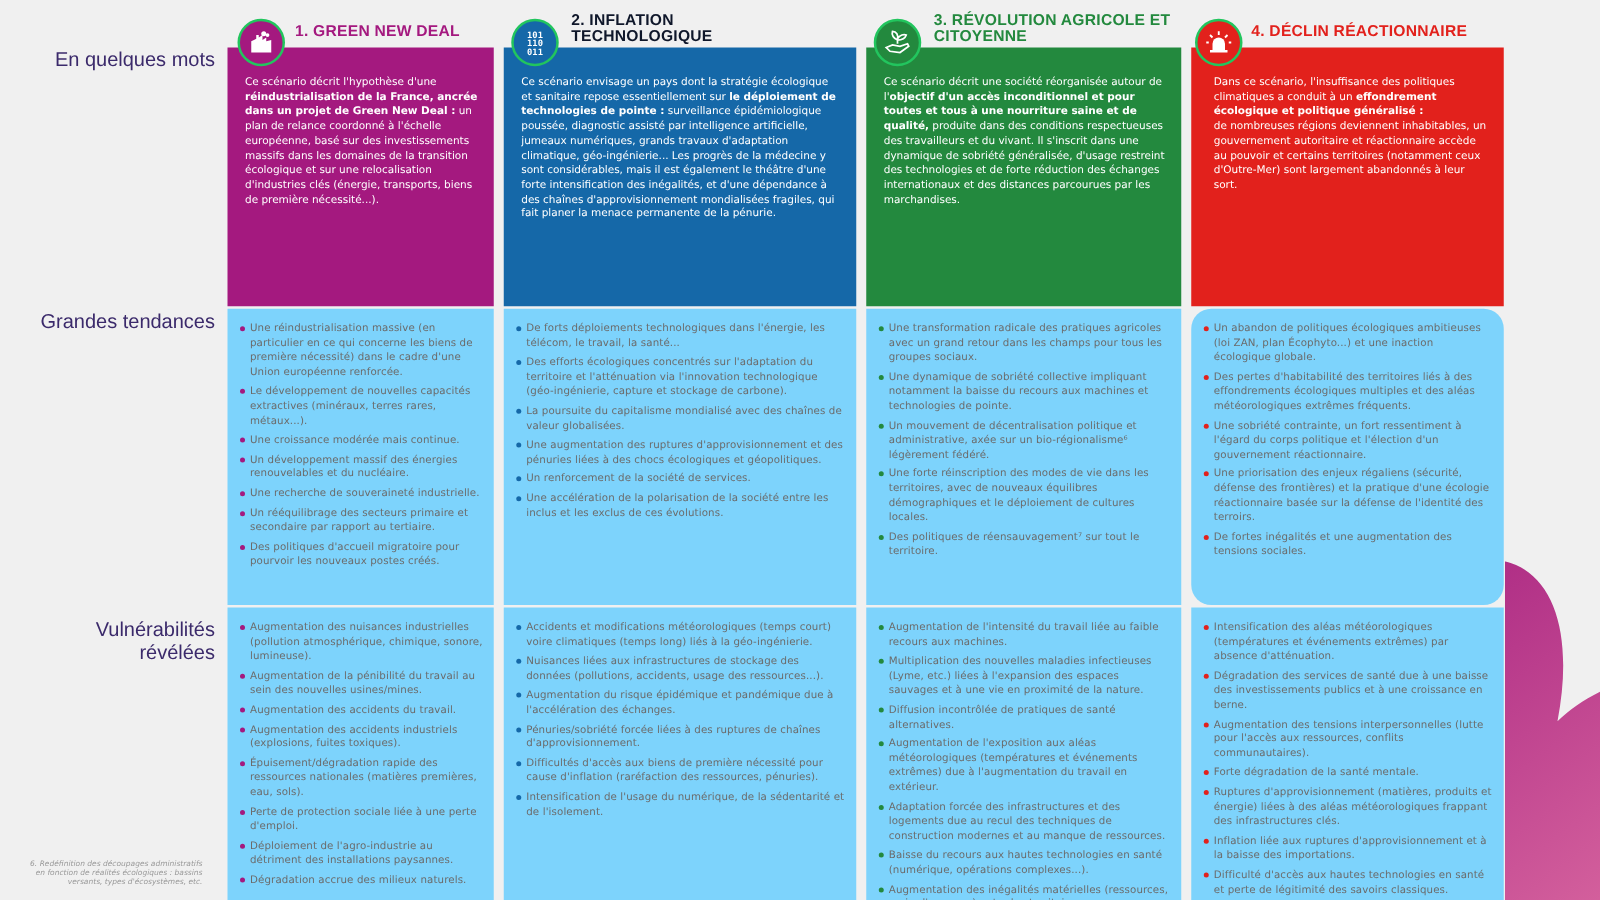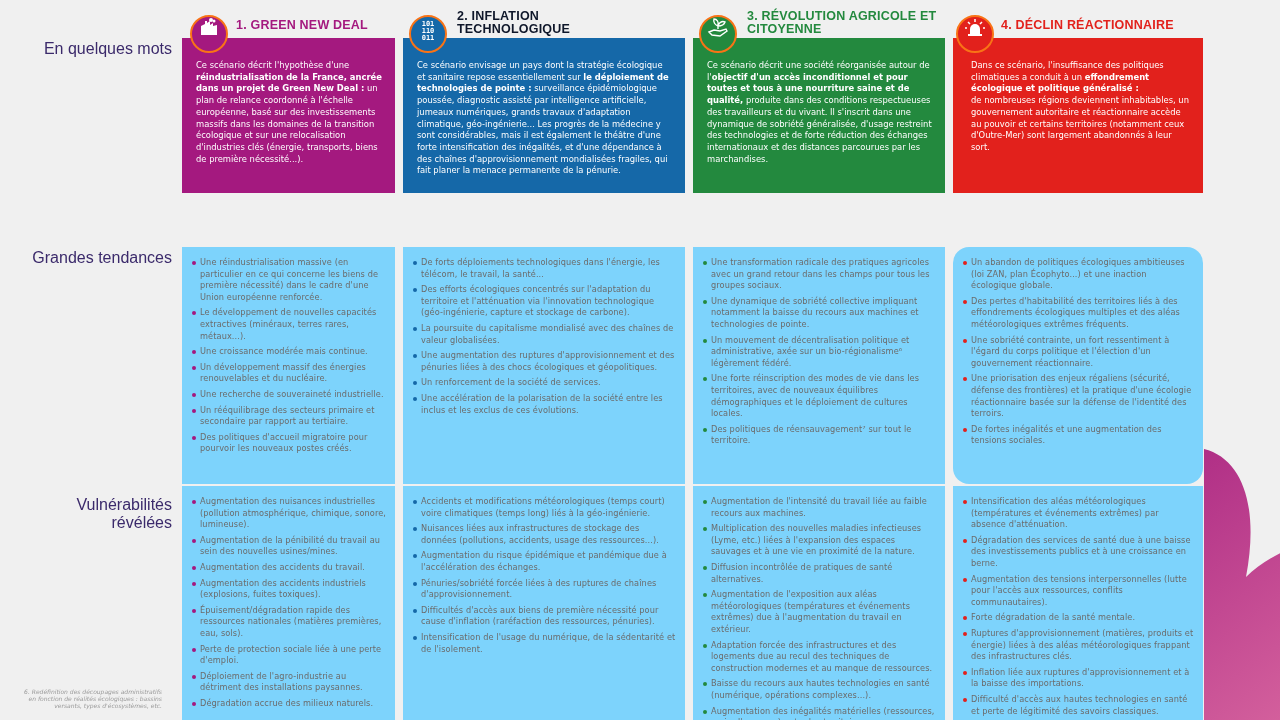--- a/index.html
+++ b/index.html
@@ -49,28 +49,28 @@
     font-weight: bold;
     font-size: 12.5px;
     line-height: 13px;
     letter-spacing: 0.2px;
   }
   .col-icon {
     position: absolute;
     left: 8px; top: 15px;
     width: 38px; height: 38px;
     border-radius: 50%;
-    border: 2px solid #f97316;
-    display: flex; justify-content: center;
+    border: 2px solid #22c55e;
+    display: flex; align-items: center; justify-content: center;
     z-index: 2;
   }
   .col-summary {
     position: absolute;
     top: 38px; left: 0; right: 0;
-    height: 155px;
+    height: 207px;
     color: #fff;
     font-size: 8.4px;
     line-height: 11.7px;
     padding: 22px 12px 0 14px;
   }
   .col-summary b { font-weight: bold; }
   .panel {
     position: absolute;
     left: 0; right: 0;
     background: #7dd3fc;

